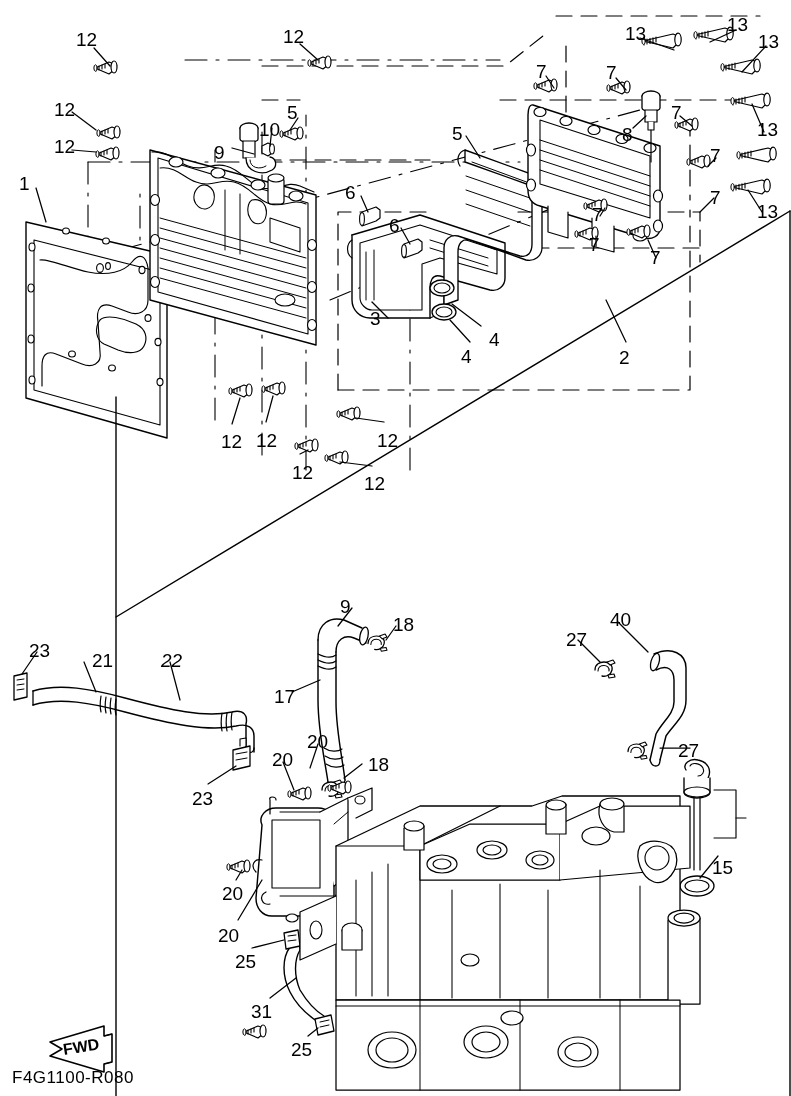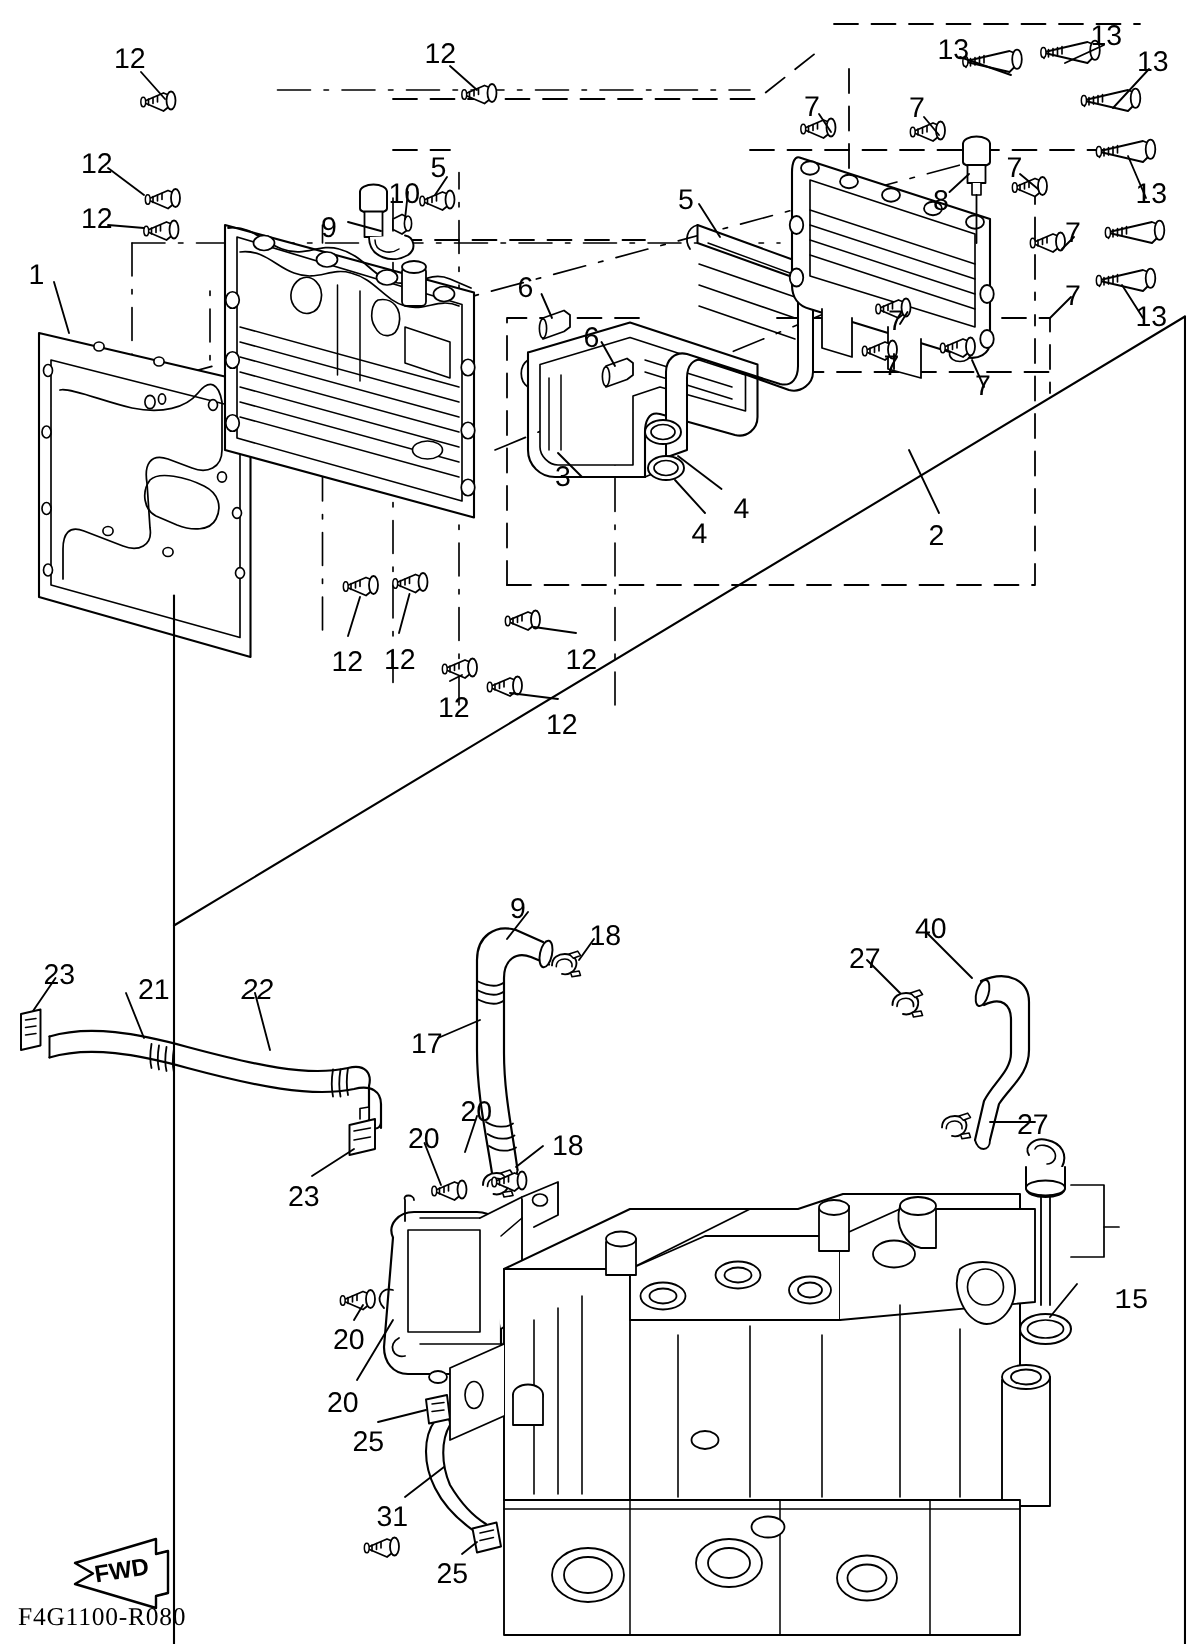--- a/index.html
+++ b/index.html
@@ -580,22 +580,22 @@
       <div class="callout" style="left: 29px; top: 641px;">23</div>
       <div class="callout" style="left: 75px; top: 651px; margin-left: 17px;">21</div>
       <div class="callout" style="left: 161px; top: 651px; font-style: italic;">22</div>
       <div class="callout" style="left: 274px; top: 687px;">17</div>
       <div class="callout" style="left: 307px; top: 732px;">20</div>
       <div class="callout" style="left: 368px; top: 755px;">18</div>
       <div class="callout" style="left: 678px; top: 741px;">27</div>
       <div class="callout" style="left: 272px; top: 750px;">20</div>
       <div class="callout" style="left: 192px; top: 789px;">23</div>
       <div class="callout" style="left: 792px; top: 818px;">14</div>
-      <div class="callout" style="left: 743px; top: 858px; font-family: Liberation Mono, monospace;">15</div>
+      <div class="callout" style="left: 712px; top: 858px;">15</div>
       <div class="callout" style="left: 222px; top: 884px;">20</div>
       <div class="callout" style="left: 218px; top: 926px;">20</div>
       <div class="callout" style="left: 235px; top: 952px;">25</div>
       <div class="callout" style="left: 251px; top: 1002px;">31</div>
       <div class="callout" style="left: 291px; top: 1040px;">25</div>
     </div>
 
-  <div class="partno" style="left:12px;top:1068px;font-family:Liberation Serif, serif;">F4G1100-R080</div>
+  <div class="partno" style="left:12px;top:1068px;">F4G1100-R080</div>
 </div>
 
 </body></html>

